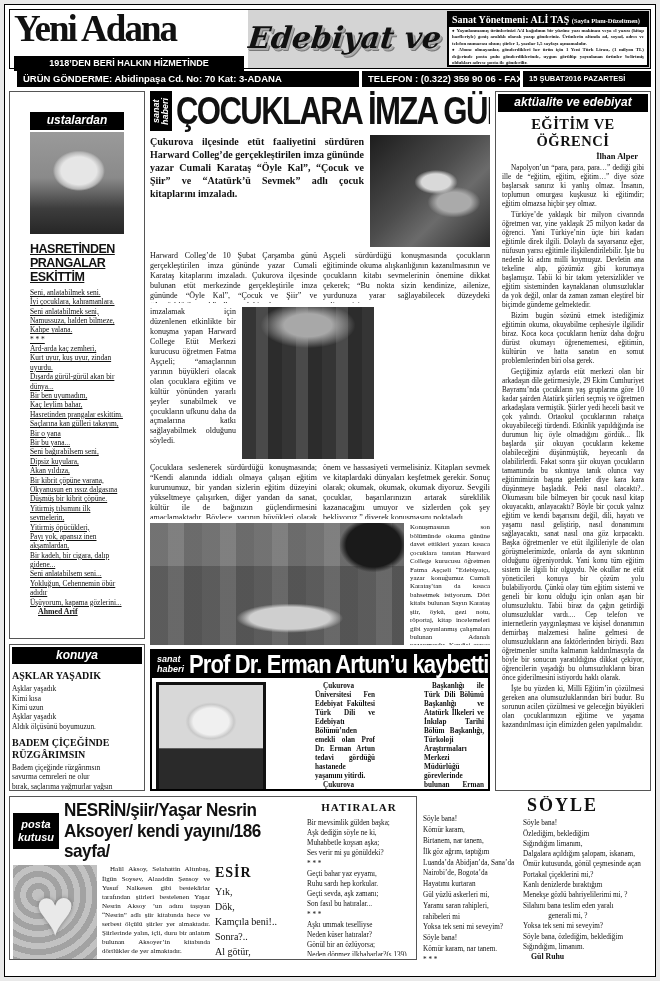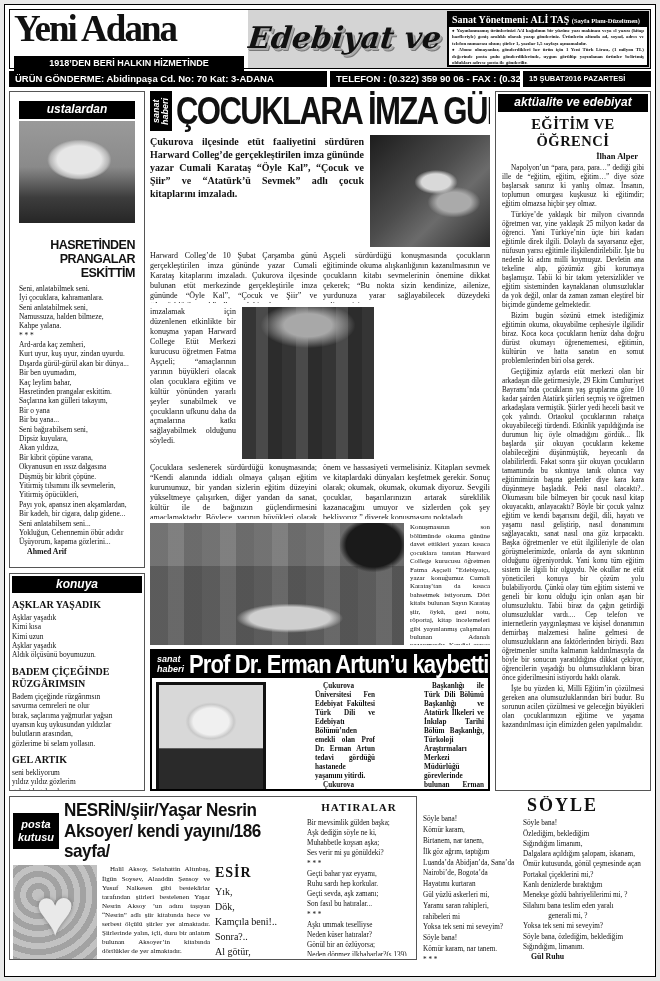--- a/index.html
+++ b/index.html
@@ -17,35 +17,35 @@
   .manager-box{width:202px;border:2px solid #000;background:#fff;margin:1px;box-sizing:border-box;overflow:hidden;}
   .manager-header{background:#000;color:#fff;font:bold 10px/1.2 "Liberation Serif",serif;padding:1px 3px;white-space:nowrap;overflow:hidden;}
   .mgr-sub{font-size:6.5px;font-weight:bold;}
   .rules{padding:1px 3px;}
   .rule{font:bold 4.9px/1.3 "Liberation Serif",serif;text-align:justify;}
   .rule::before{content:"● ";font-size:4.5px;}
 
   
   .contact{display:flex;gap:3px;margin-top:2px;font-family:"Liberation Sans",sans-serif;}
   .c-box{background:#000;color:#fff;font-weight:bold;font-size:9.5px;line-height:1.1;padding:3px 6px;white-space:nowrap;overflow:hidden;}
-  .c-addr{width:318px;box-sizing:border-box;}
+  .c-addr{width:342px;box-sizing:border-box;margin-left:8px;}
   .c-phone{flex:1;}
   .c-date{width:128px;box-sizing:border-box;font-size:7.5px;padding-top:4px;}
 
   
   .main{display:flex;gap:5px;margin-top:4px;height:700px;}
   .box{border:1px solid #555;box-sizing:border-box;background:#fff;}
   .badge{background:#000;color:#fff;font:bold italic 12px/1.1 "Liberation Sans",sans-serif;text-align:center;padding:2px 0;}
 
   
   .col-left{width:136px;display:flex;flex-direction:column;gap:5px;}
-  .ustalardan{padding:9px;overflow:hidden;}
+  .ustalardan{padding:20px;overflow:hidden;text-decoration:underline;}
   .photo{background:#999;}
   .photo-arif{width:100%;height:102px;margin-top:2px;background:radial-gradient(ellipse 42% 30% at 52% 38%,#e6e6e6 0 45%,#b5b5b5 60%,rgba(0,0,0,0) 66%),linear-gradient(180deg,#9a9a9a 0%,#8a8a8a 45%,#3d3d3d 75%,#262626 100%);}
-  .poem-main-title{font:bold 12.5px/1.15 "Liberation Sans",sans-serif;text-align:right;margin:15px 0 3px;letter-spacing:-0.5px;}
+  .poem-main-title{font:bold 12.5px/1.15 "Liberation Sans",sans-serif;text-align:left;margin:8px 0 3px;letter-spacing:-0.5px;}
   .poem{font:7.4px/1.27 "Liberation Serif",serif;}
   .poem-author{font:bold 7.8px/1.4 "Liberation Serif",serif;padding-left:8px;}
   .portre{flex:1;padding:2px;overflow:hidden;}
   .poem-title{font:bold 10px/1.2 "Liberation Serif",serif;margin:6px 0 2px;}
 
   
   .col-mid{width:340px;display:flex;flex-direction:column;gap:4px;overflow:hidden;}
   .headline-row{display:flex;gap:4px;align-items:center;height:40px;}
   .vbadge{background:#000;color:#fff;font:bold italic 9px/1 "Liberation Sans",sans-serif;writing-mode:vertical-rl;transform:rotate(180deg);padding:3px 2px;height:40px;text-align:center;box-sizing:border-box;}
   .imza-headline{font:bold 38px/1 "Liberation Sans",sans-serif;letter-spacing:-2px;transform:scaleX(0.82);transform-origin:left center;white-space:nowrap;margin:0;}

